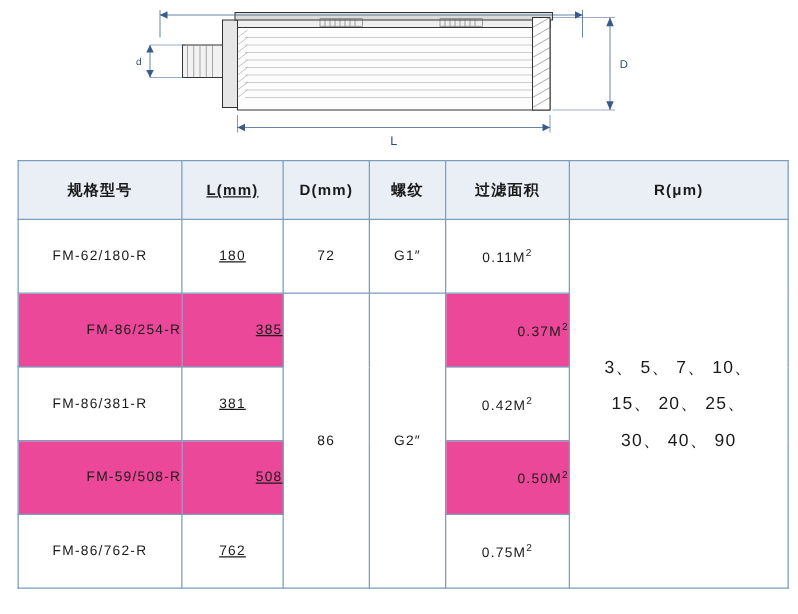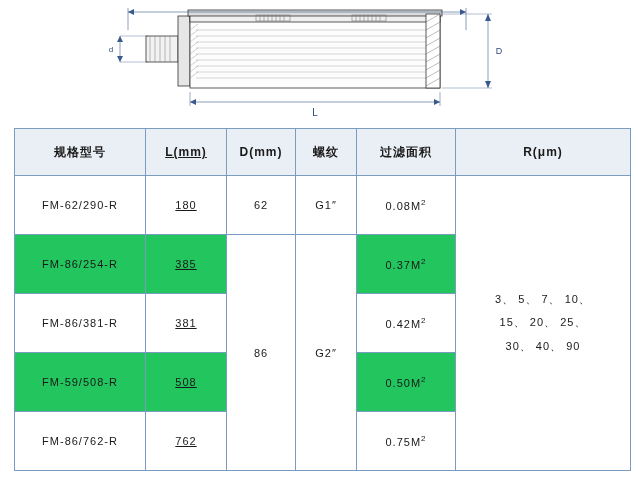--- a/index.html
+++ b/index.html
@@ -56,39 +56,40 @@
     background: #eaeff5;
     font-weight: bold;
     font-size: 12px;
     letter-spacing: 1px;
   }
   table.spec tbody td {
     height: 58px;
     letter-spacing: 1px;
   }
   tr.alt td.shade {
-    background: #22c55e;
+    background: #ec4899;
+    text-align: right;
   }
   td.plain {
     background: #ffffff;
   }
   .col1 { width: 130px; }
   .col2 { width: 80px; text-decoration: underline; }
   .col3 { width: 68px; }
   .col4 { width: 60px; }
   .col5 { width: 98px; }
   .col6 { width: 174px; }
 
   .sup {
     font-size: 8px;
     vertical-align: super;
   }
   .rating {
     line-height: 2.1;
-    font-size: 11px;
+    font-size: 14px;
     letter-spacing: 1px;
     text-align: center;
   }
   .model-cell {
     font-size: 11px;
   }
 </style>
 </head>
 <body>
 
@@ -208,26 +209,26 @@
           <th class="col2">L(mm)</th>
           <th class="col3">D(mm)</th>
           <th class="col4">螺纹</th>
           <th class="col5">过滤面积</th>
           <th class="col6">R(μm)</th>
         </tr>
       </thead>
       <tbody>
 
         <tr>
-          <td class="col1 plain model-cell">FM-62/290-R</td>
+          <td class="col1 plain model-cell">FM-62/180-R</td>
           <td class="col2 plain">180</td>
-          <td class="col3 plain" rowspan="1">62</td>
+          <td class="col3 plain" rowspan="1">72</td>
           <td class="col4 plain" rowspan="1">G1″</td>
           <td class="col5 plain">
-            <span>0.08M</span><span class="sup">2</span>
+            <span>0.11M</span><span class="sup">2</span>
           </td>
           <td class="col6 plain" rowspan="5">
             <div class="rating">3、 5、 7、 10、</div>
             <div class="rating">15、 20、 25、</div>
             <div class="rating">30、 40、 90</div>
           </td>
         </tr>
 
         <tr class="alt">
           <td class="col1 shade model-cell">FM-86/254-R</td>

